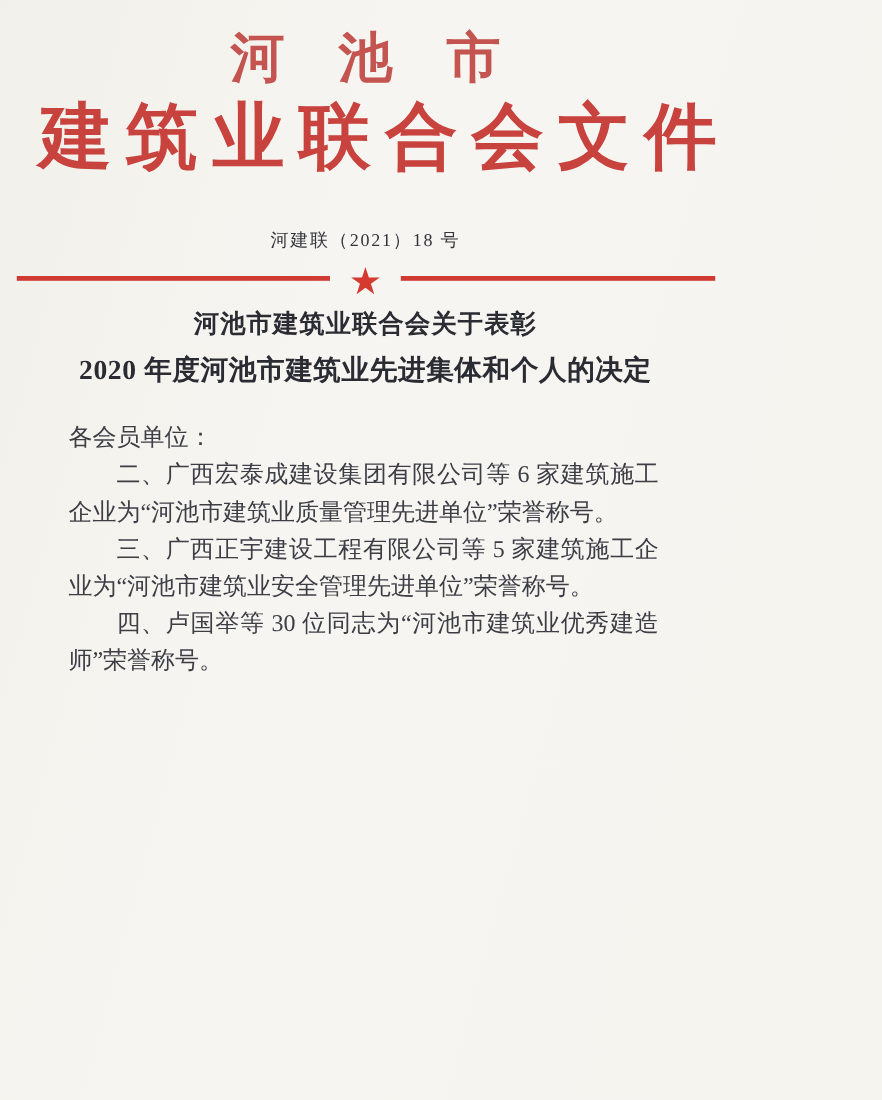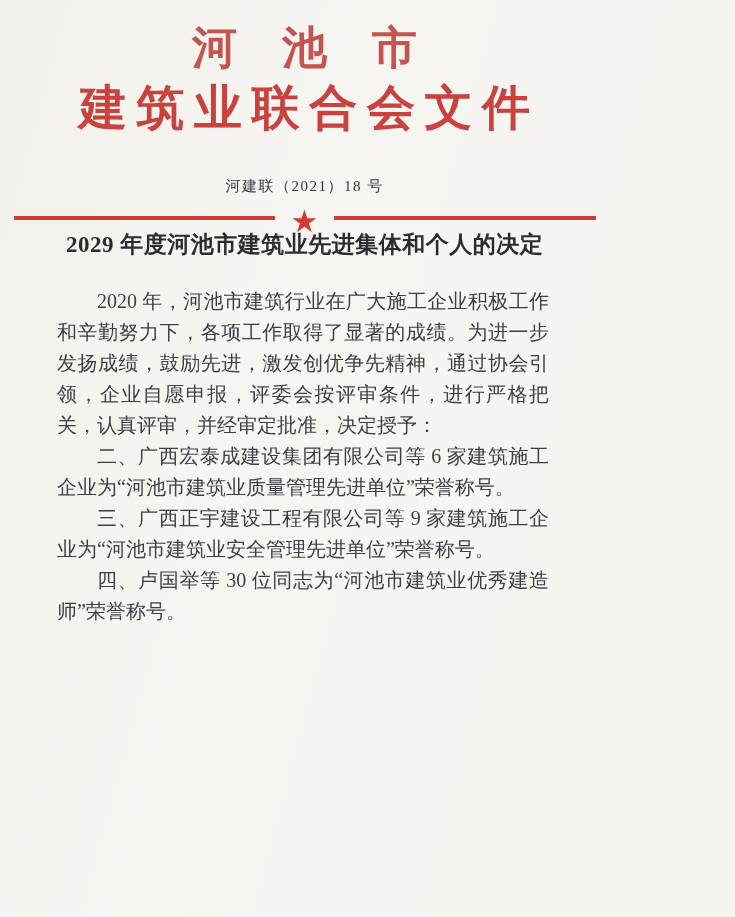--- a/index.html
+++ b/index.html
@@ -25,26 +25,27 @@
     padding-top: 24px;
     font-size: 45px;
     font-weight: 700;
     letter-spacing: 1em;
     text-indent: 1em;
     line-height: 1.1;
     color: var(--header-red, #c45450);
   }
   .org-main {
     margin: 6px 0 0 0;
-    font-size: 48px;
+    font-size: 60px;
     font-weight: 700;
     letter-spacing: 0.2em;
     text-indent: 0.2em;
     line-height: 1.15;
     color: var(--banner-red, #c8423e);
+    text-align: right;
   }
   .doc-number {
     margin-top: 42px;
     font-size: 15px;
     letter-spacing: 1.5px;
     color: #33343c;
   }
   .divider {
     width: 582px;
     margin: 20px auto 0 auto;
@@ -104,23 +105,24 @@
     <div class="org-main">建筑业联合会文件</div>
     <div class="doc-number">河建联（2021）18 号</div>
     <div class="divider">
       <span class="rule"></span>
       <span class="star">★</span>
       <span class="rule"></span>
     </div>
   </header>
 
   <main>
-    <h1 class="doc-title-2">2029 年度河池市建筑业先进集体和个人的决定</h1>
+    <h1 class="doc-title-1">河池市建筑业联合会关于表彰</h1>
+    <h1 class="doc-title-2">2020 年度河池市建筑业先进集体和个人的决定</h1>
 
     <section class="doc-body">
-      <p class="para">2020 年，河池市建筑行业在广大施工企业积极工作和辛勤努力下，各项工作取得了显著的成绩。为进一步发扬成绩，鼓励先进，激发创优争先精神，通过协会引领，企业自愿申报，评委会按评审条件，进行严格把关，认真评审，并经审定批准，决定授予：</p>
+      <p class="salutation">各会员单位：</p>
       <p class="para">二、广西宏泰成建设集团有限公司等 6 家建筑施工企业为“河池市建筑业质量管理先进单位”荣誉称号。</p>
-      <p class="para">三、广西正宇建设工程有限公司等 9 家建筑施工企业为“河池市建筑业安全管理先进单位”荣誉称号。</p>
+      <p class="para">三、广西正宇建设工程有限公司等 5 家建筑施工企业为“河池市建筑业安全管理先进单位”荣誉称号。</p>
       <p class="para">四、卢国举等 30 位同志为“河池市建筑业优秀建造师”荣誉称号。</p>
     </section>
   </main>
 
 </div>
 
 </body></html>

